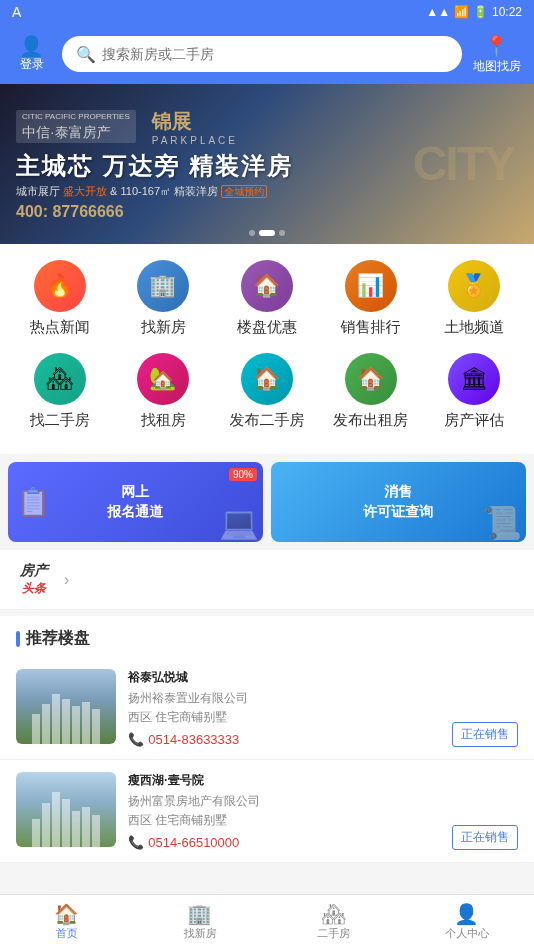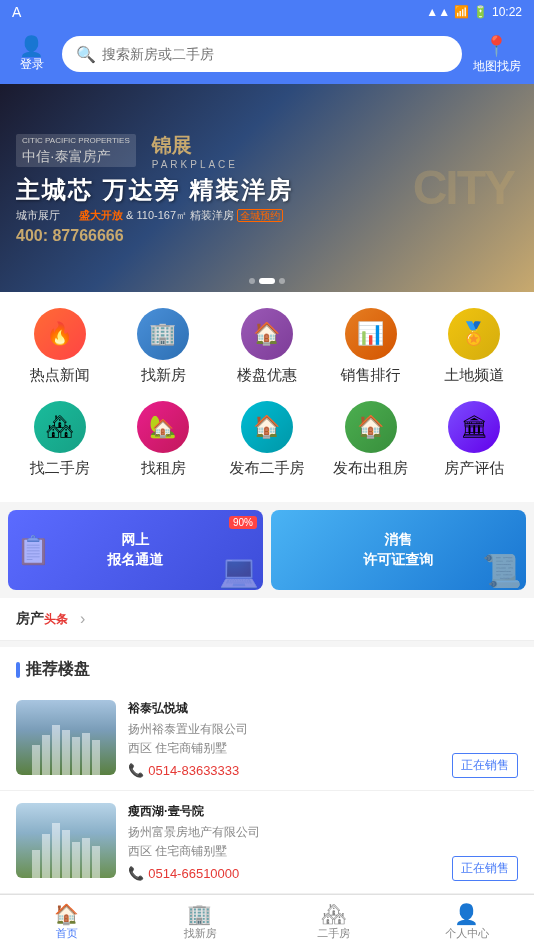--- a/index.html
+++ b/index.html
@@ -65,21 +65,21 @@
       align-items: center;
       color: white;
       font-size: 12px;
       min-width: 50px;
     }
     .header-map .map-icon { font-size: 20px; }
 
     
     .banner {
       width: 100%;
-      height: 208px;
+      height: 160px;
       background: linear-gradient(135deg, #1a1a2e 0%, #2d4a7a 40%, #c8a96e 100%);
       position: relative;
       overflow: hidden;
     }
     .banner-content {
       position: absolute;
       top: 0; left: 0; right: 0; bottom: 0;
       display: flex;
       flex-direction: column;
       justify-content: center;
@@ -98,22 +98,21 @@
       text-shadow: 1px 1px 3px rgba(0,0,0,0.5);
       letter-spacing: 2px;
     }
     .banner-subtitle {
       font-size: 11px;
       color: #ddd;
       margin-top: 2px;
     }
     .banner-highlight {
       color: #ff6600;
-      font-weight: bold;
-      margin-left: 16px;
+      font-weight: normal;
     }
     .banner-phone {
       font-size: 16px;
       color: #c8a96e;
       font-weight: bold;
       margin-top: 4px;
     }
     .banner-city-text {
       position: absolute;
       right: 20px;
@@ -241,23 +240,24 @@
     .news-section {
       background: white;
       padding: 12px 16px;
       display: flex;
       align-items: center;
       gap: 12px;
       border-bottom: 1px solid #eee;
     }
     .news-tag {
       display: flex;
-      flex-direction: row;
+      flex-direction: column;
       align-items: center;
       min-width: 36px;
+      font-style: italic;
     }
     .news-tag-top {
       font-size: 14px;
       font-weight: bold;
       color: #333;
     }
     .news-tag-bottom {
       font-size: 12px;
       color: #e53935;
       font-weight: bold;

